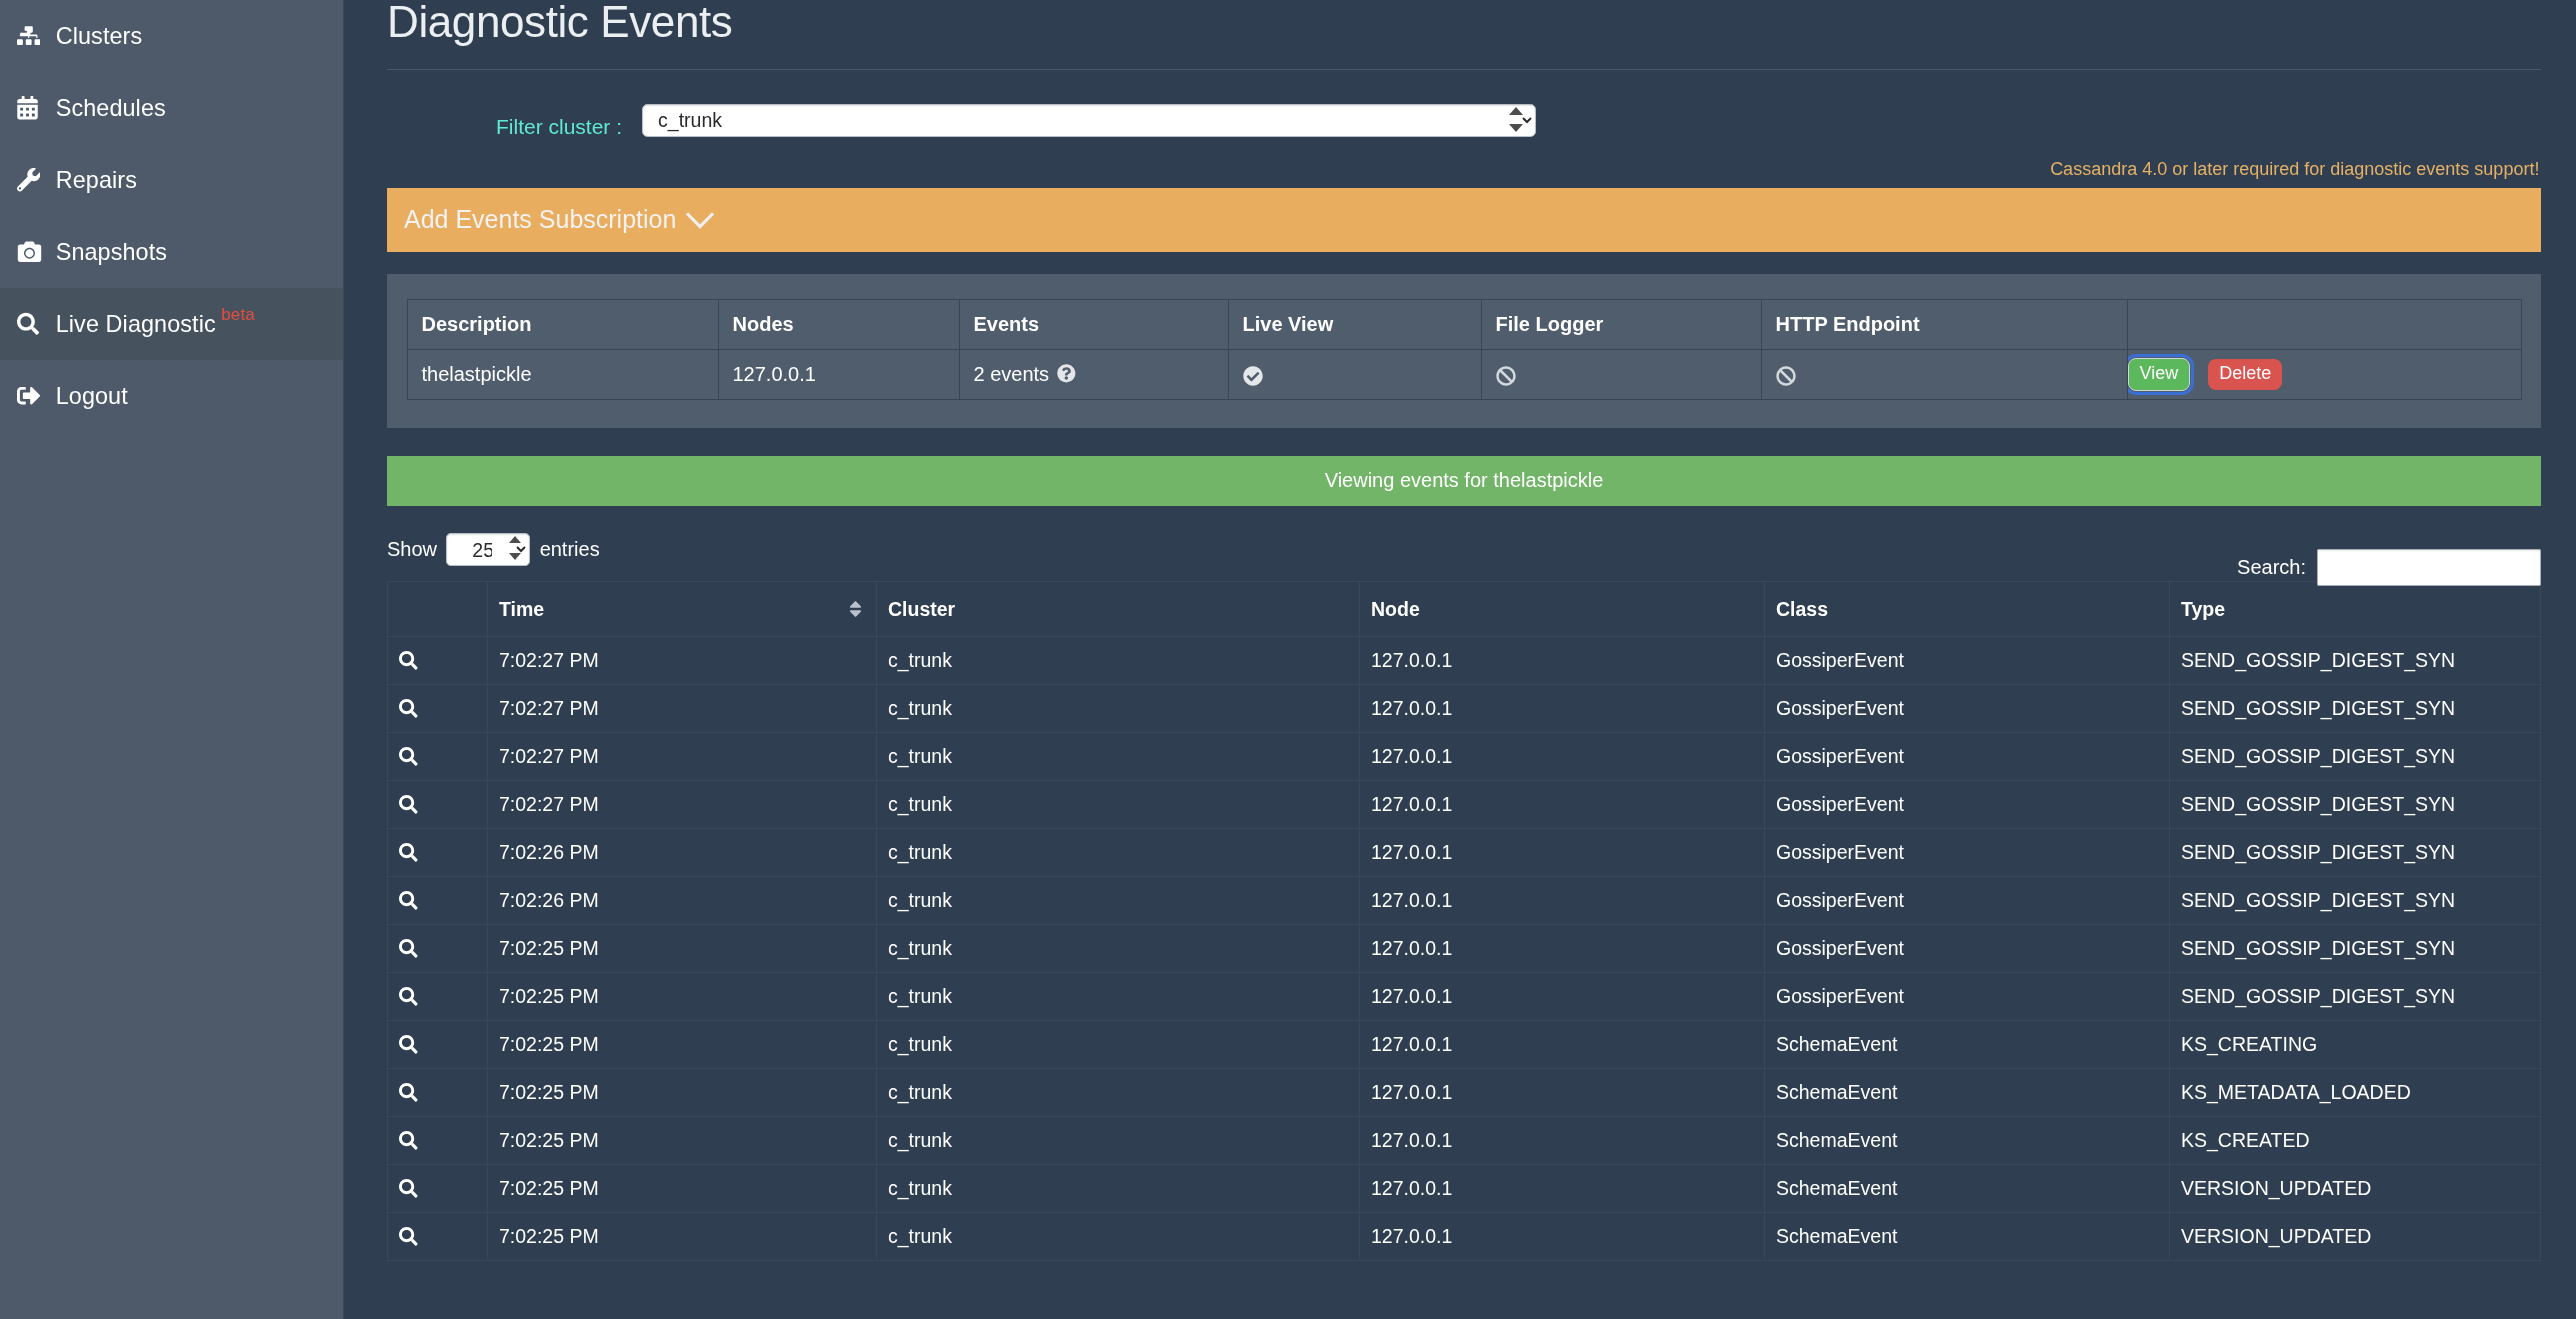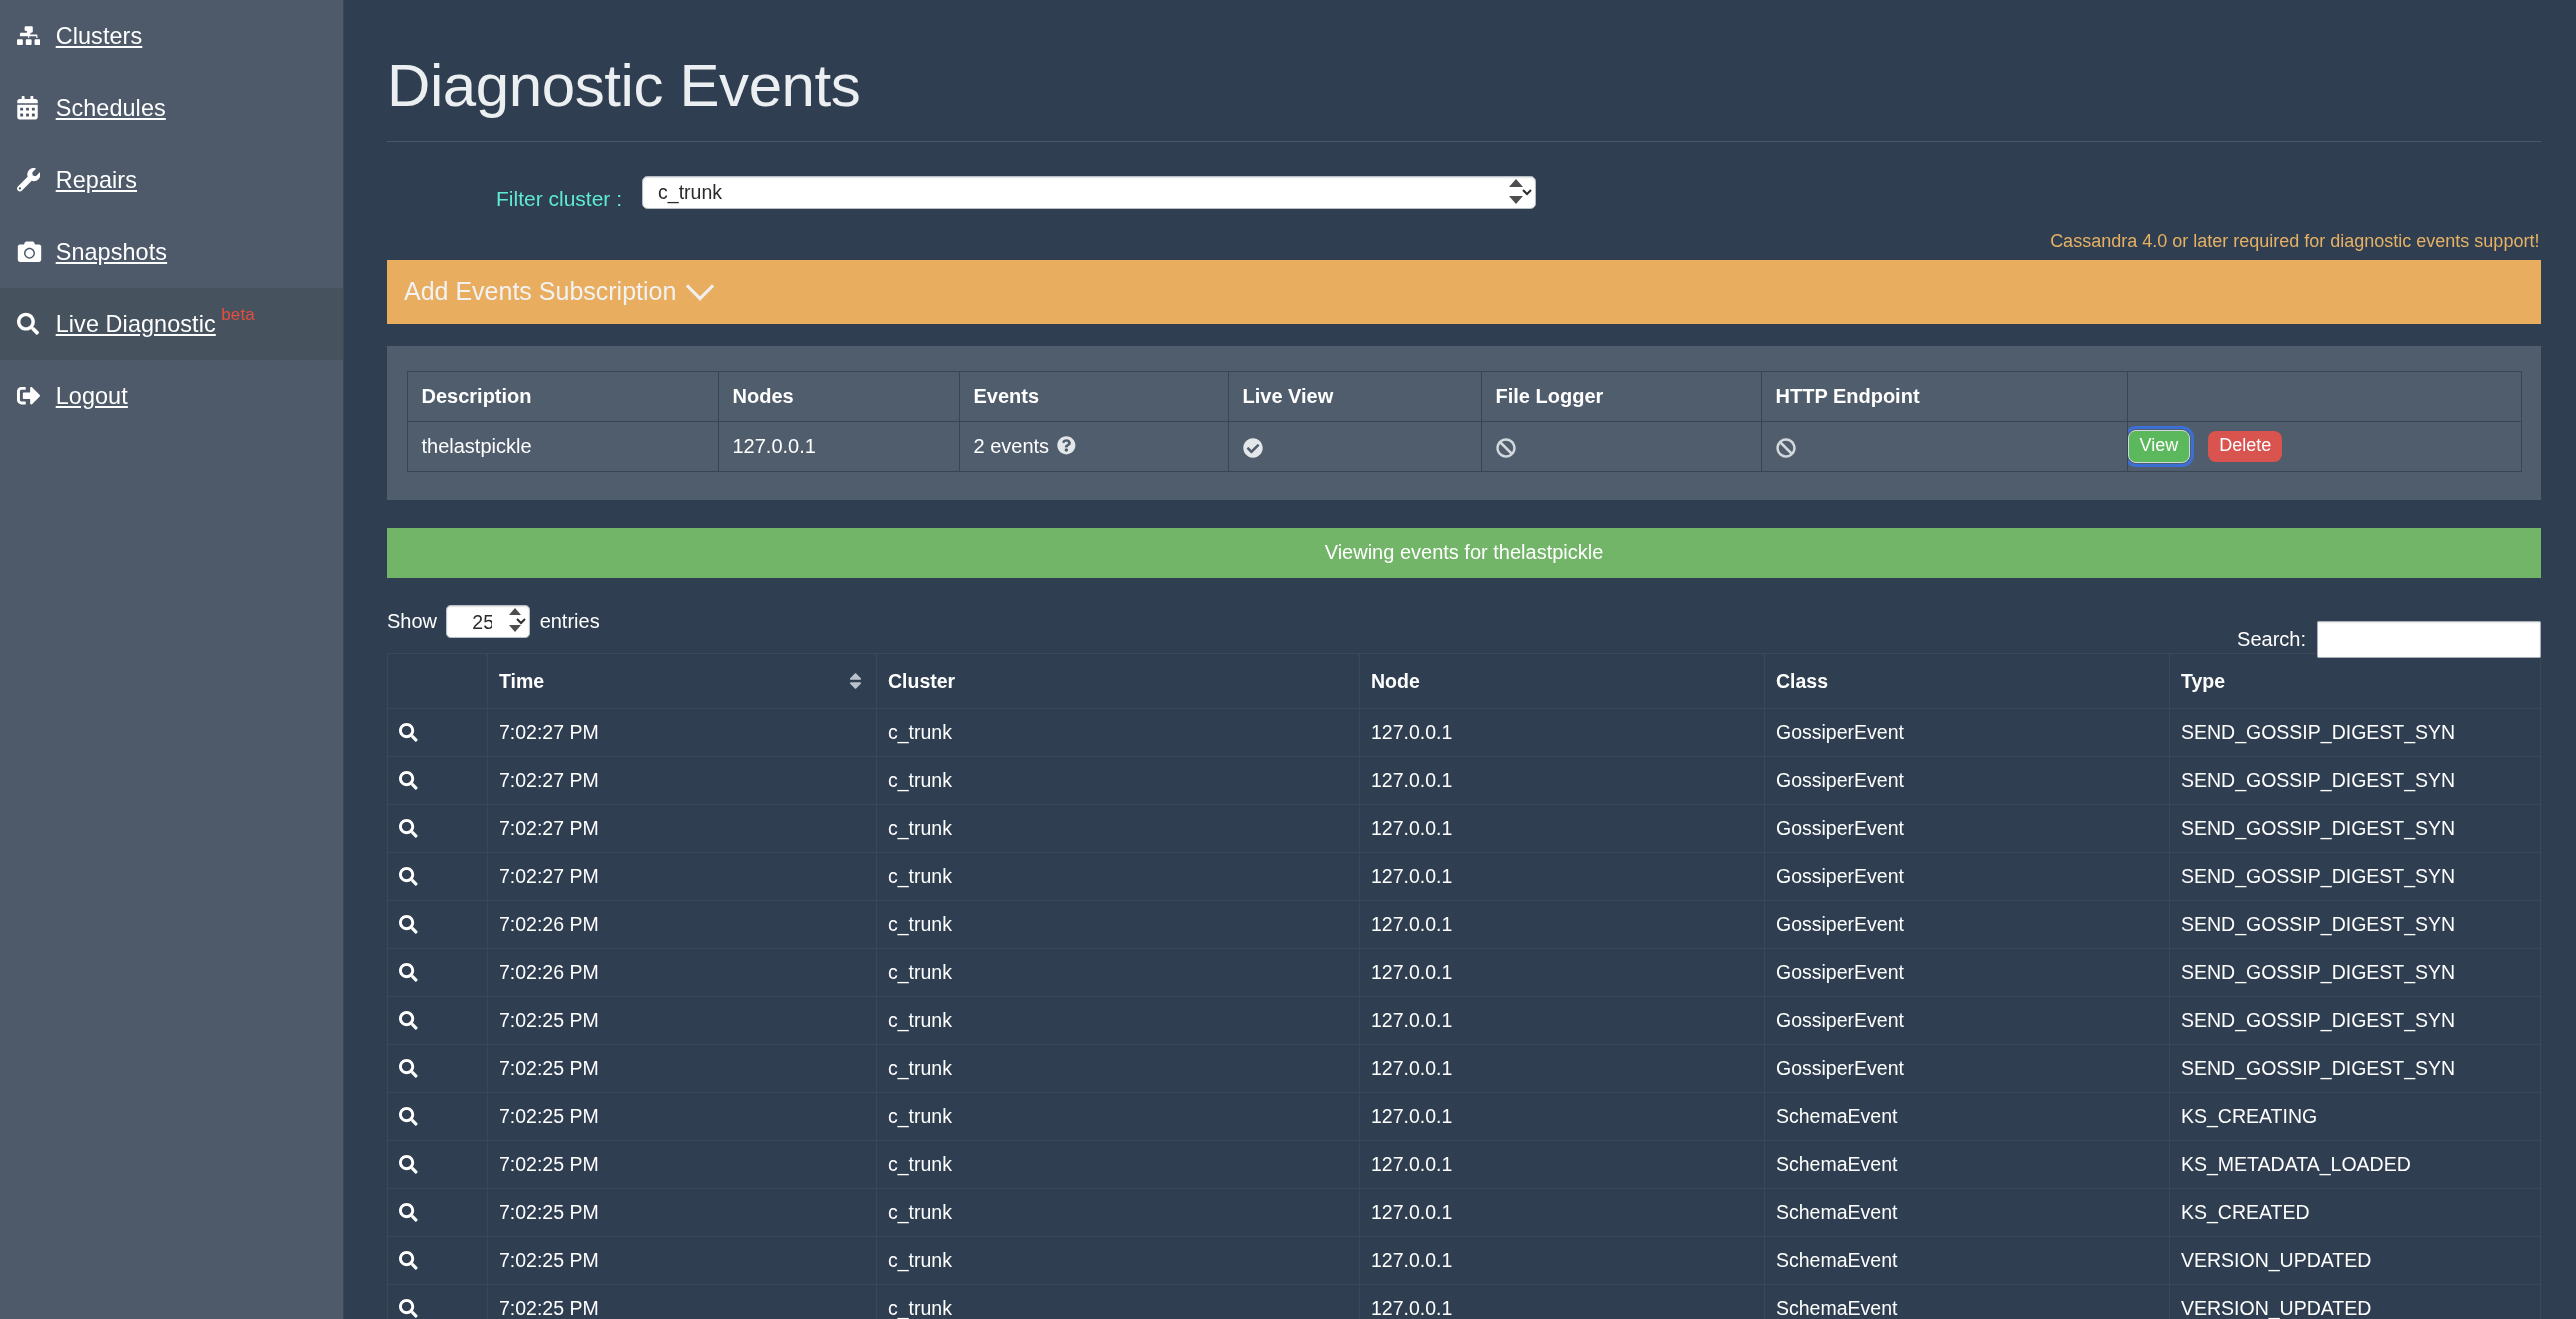--- a/index.html
+++ b/index.html
@@ -34,44 +34,43 @@
   }
   .nav-item.active { background: #47525f; }
   .nav-item .ico {
     width: 34px;
     display: inline-flex;
     align-items: center;
     justify-content: flex-start;
     margin-right: 4.7px;
   }
   .nav-item .ico svg { display: block; fill: #ffffff; }
-  .nav-label { white-space: nowrap; text-decoration: underline; }
+  .nav-label { white-space: nowrap; }
   .beta-tag {
     color: #e74c3c;
     font-size: 17px;
     margin-left: 5.5px;
     vertical-align: super;
     position: relative;
     top: -9.3px;
   }
 
   
   .main {
     flex: 1;
     height: 1319px;
     padding: 0 35px 0 43px;
     overflow: hidden;
     position: relative;
   }
   .page-title {
     color: #eceff1;
-    font-size: 60px;
+    font-size: 44px;
     font-weight: 400;
     line-height: 1;
-    padding-top: 56px;
     letter-spacing: -0.4px;
   }
   .title-rule {
     margin-top: 25px;
     border-bottom: 0.8px solid #4b5a6b;
   }
 
   
   .filter-row {
     display: flex;

